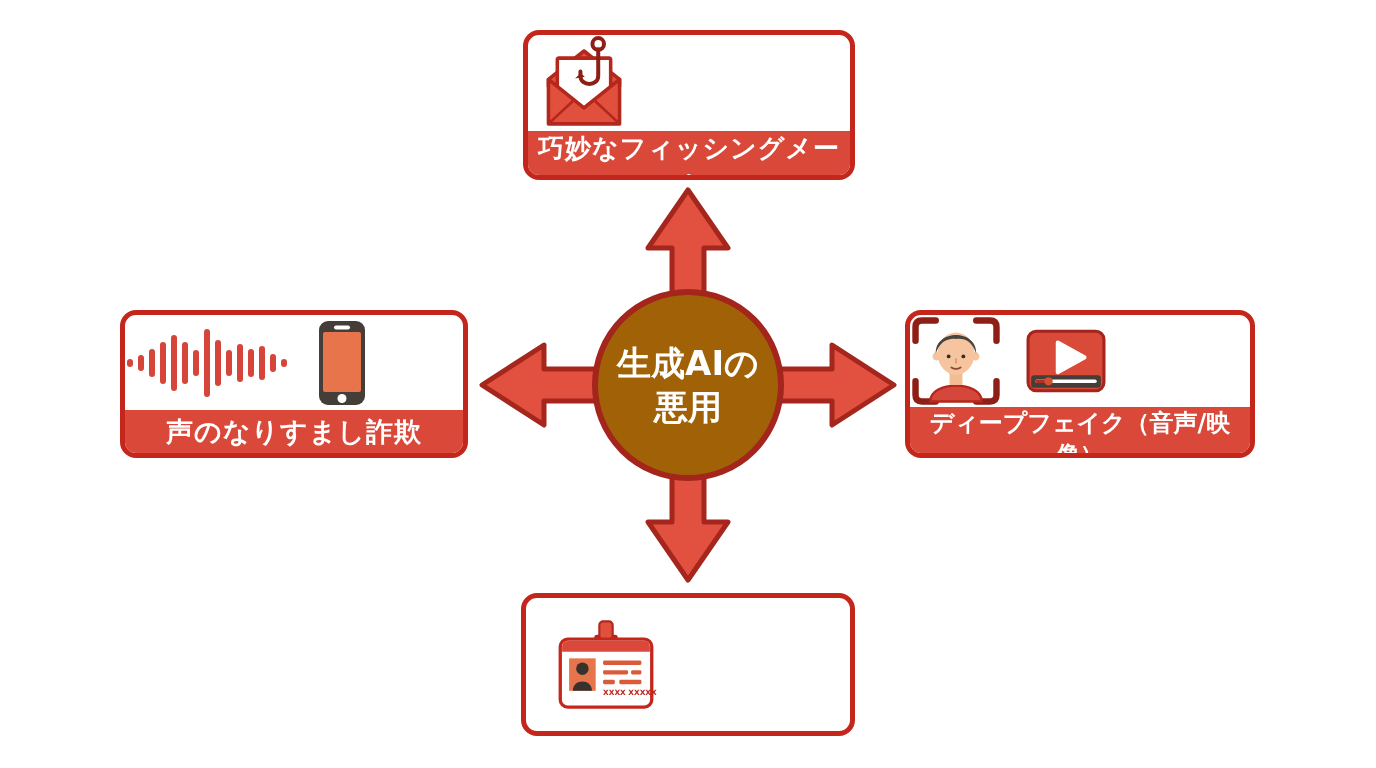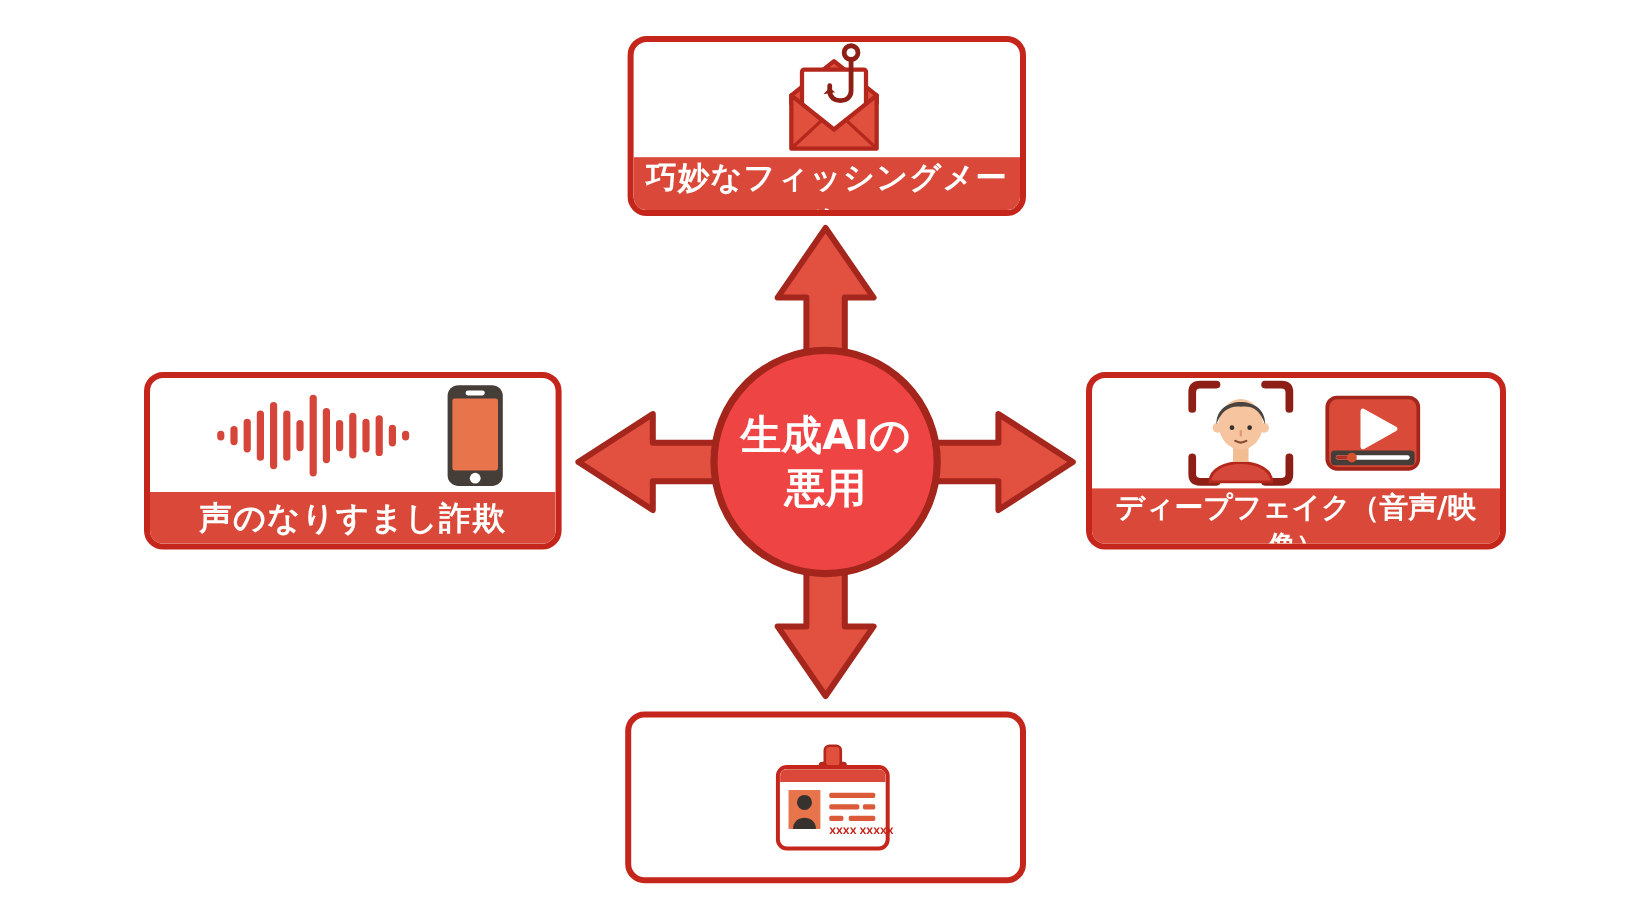--- a/index.html
+++ b/index.html
@@ -7,34 +7,34 @@
     width:1376px;height:768px;position:relative;overflow:hidden;
     background:#FFFFFF;
     font-family:"DejaVu Sans","Liberation Sans",sans-serif;
   }
   .stage{position:absolute;inset:0;}
   .arrows-layer{position:absolute;left:0;top:0;width:1376px;height:768px;}
   .arrow{fill:#E2503F;stroke:#A5261C;stroke-width:5;stroke-linejoin:round;}
 
   .center-circle{
     position:absolute;left:592px;top:289px;width:192px;height:192px;
-    background:#ef4444;border:6px solid #A3251B;border-radius:50%;
+    background:#a16207;border:6px solid #A3251B;border-radius:50%;
     box-sizing:border-box;display:flex;flex-direction:column;
     align-items:center;justify-content:center;
   }
   .center-circle .line{
     color:#FFFFFF;font-weight:bold;font-size:34px;line-height:1.3;text-align:center;
   }
 
   .node-box{
     position:absolute;background:#FFFFFF;border:5px solid #C5261C;
     border-radius:16px;box-sizing:border-box;display:flex;flex-direction:column;
     overflow:hidden;
   }
-  .icon-area{flex:1;display:flex;align-items:center;justify-content:center;gap:24px;margin-left:12px;}
+  .icon-area{flex:1;display:flex;align-items:center;gap:24px;}
   .label-strip{
     background:#D94838;color:#FFFFFF;font-weight:bold;text-align:center;
     display:flex;align-items:center;justify-content:center;
     flex:0 0 43px;font-size:26px;letter-spacing:1px;
   }
   .box-top{left:523px;top:30px;width:332px;height:150px;}
   .box-left{left:120px;top:310px;width:348px;height:148px;}
   .box-right{left:905px;top:310px;width:350px;height:148px;}
   .box-bottom{left:521px;top:593px;width:334px;height:143px;}
   .box-right .label-strip{font-size:24px;letter-spacing:0;}

